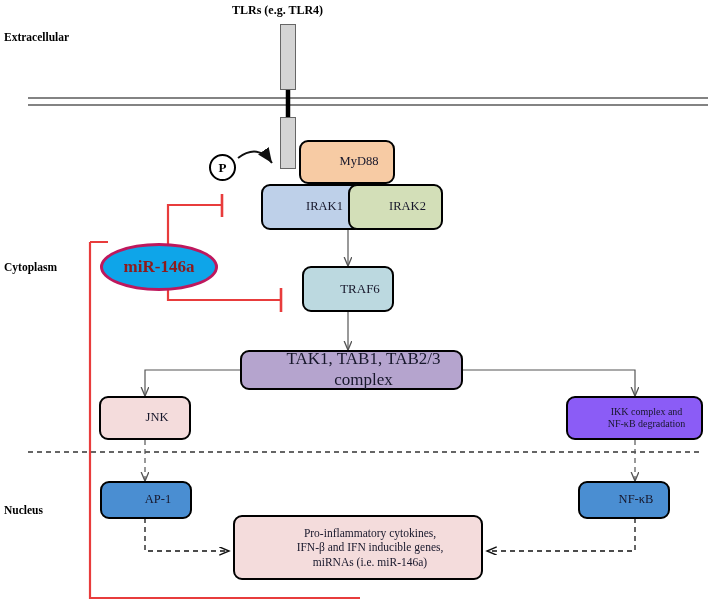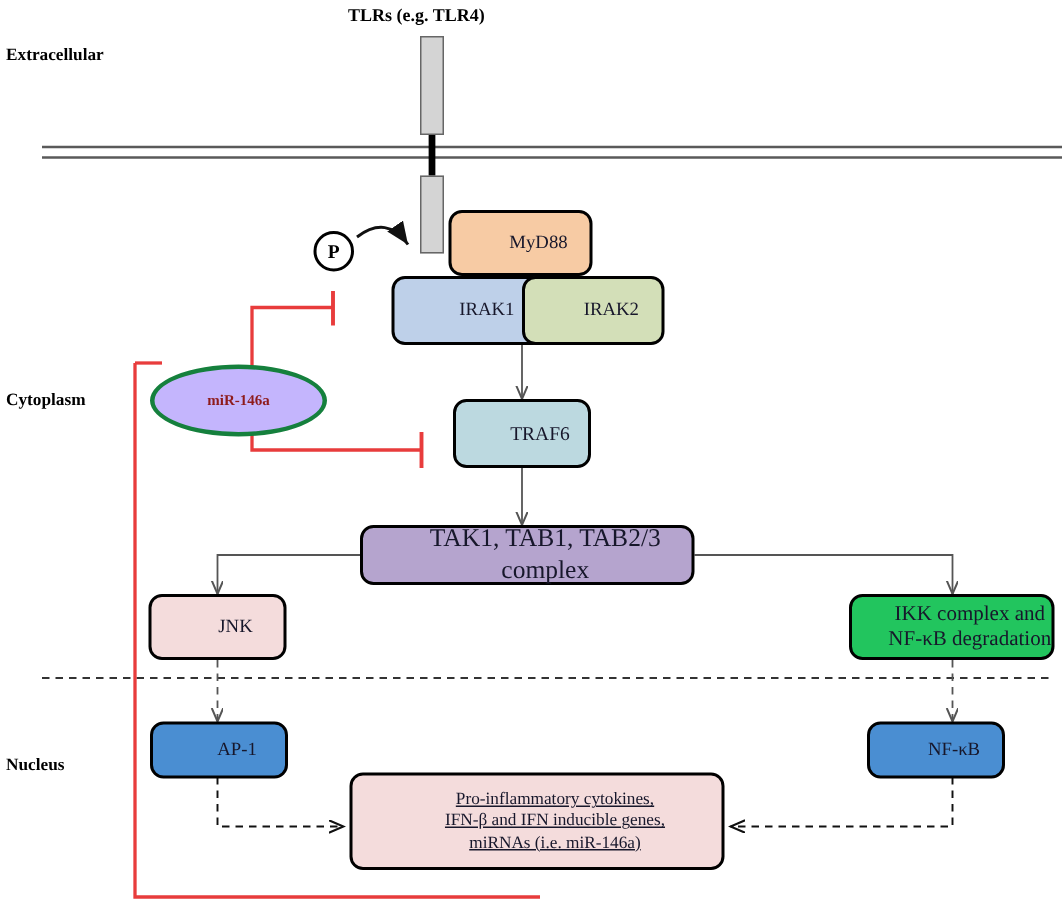--- a/index.html
+++ b/index.html
@@ -56,29 +56,29 @@
     white-space: nowrap;
   }
   .tlr-bar {
     position: absolute;
     background: #d4d4d4;
     border: 1.2px solid #666666;
     z-index: 4;
   }
   .mirna {
     position: absolute;
-    border: 3px solid #15803d;
+    border: 3px solid #be185d;
     border-radius: 50%;
-    background: #c4b5fd;
+    background: #0ea5e9;
     display: flex;
     align-items: center;
     justify-content: center;
     font-family: "Liberation Serif", "DejaVu Serif", serif;
     font-weight: bold;
-    font-size: 10px;
+    font-size: 17px;
     color: #8e1b1b;
     z-index: 7;
   }
   .p-circle {
     position: absolute;
     width: 27px; height: 27px;
     border: 2.5px solid #000000;
     border-radius: 50%;
     background: #ffffff;
     display: flex;
@@ -165,28 +165,28 @@
   <div class="node" style="left:348px; top:184px; width:95px; height:46px; background:#d3dfb8; font-size:12.5px;">IRAK2</div>
 
   <div class="mirna" style="left:100px; top:243px; width:118px; height:48px;">miR-146a</div>
 
   <div class="node" style="left:302px; top:266px; width:92px; height:46px; background:#bcd9e0; font-size:13px;">TRAF6</div>
 
   <div class="node" style="left:240px; top:350px; width:223px; height:40px; background:#b5a4ce; font-size:17px;">TAK1, TAB1, TAB2/3  complex</div>
 
   <div class="node" style="left:99px; top:396px; width:92px; height:44px; background:#f4dcdc; font-size:12.5px;">JNK</div>
 
-  <div class="node" style="left:566px; top:396px; width:137px; height:44px; background:#22c55e; font-size:14px; flex-direction:column;">
+  <div class="node" style="left:566px; top:396px; width:137px; height:44px; background:#8b5cf6; font-size:10px; flex-direction:column;">
     <span>IKK complex  and</span>
     <span>NF-κB degradation</span>
   </div>
 
   <div class="node" style="left:100px; top:481px; width:92px; height:38px; background:#4a8ed2; font-size:12.5px;">AP-1</div>
 
   <div class="node" style="left:578px; top:481px; width:92px; height:38px; background:#4a8ed2; font-size:12.5px;">NF-κB</div>
 
-  <div class="node" style="left:233px; top:515px; width:250px; height:65px; background:#f4dcdc; font-size:11.5px; flex-direction:column;text-decoration:underline;">
+  <div class="node" style="left:233px; top:515px; width:250px; height:65px; background:#f4dcdc; font-size:11.5px; flex-direction:column;">
     <span>Pro-inflammatory  cytokines,</span>
     <span>IFN-β and IFN inducible  genes,</span>
     <span>miRNAs  (i.e. miR-146a)</span>
   </div>
 
 </div>
 
 </body></html>

